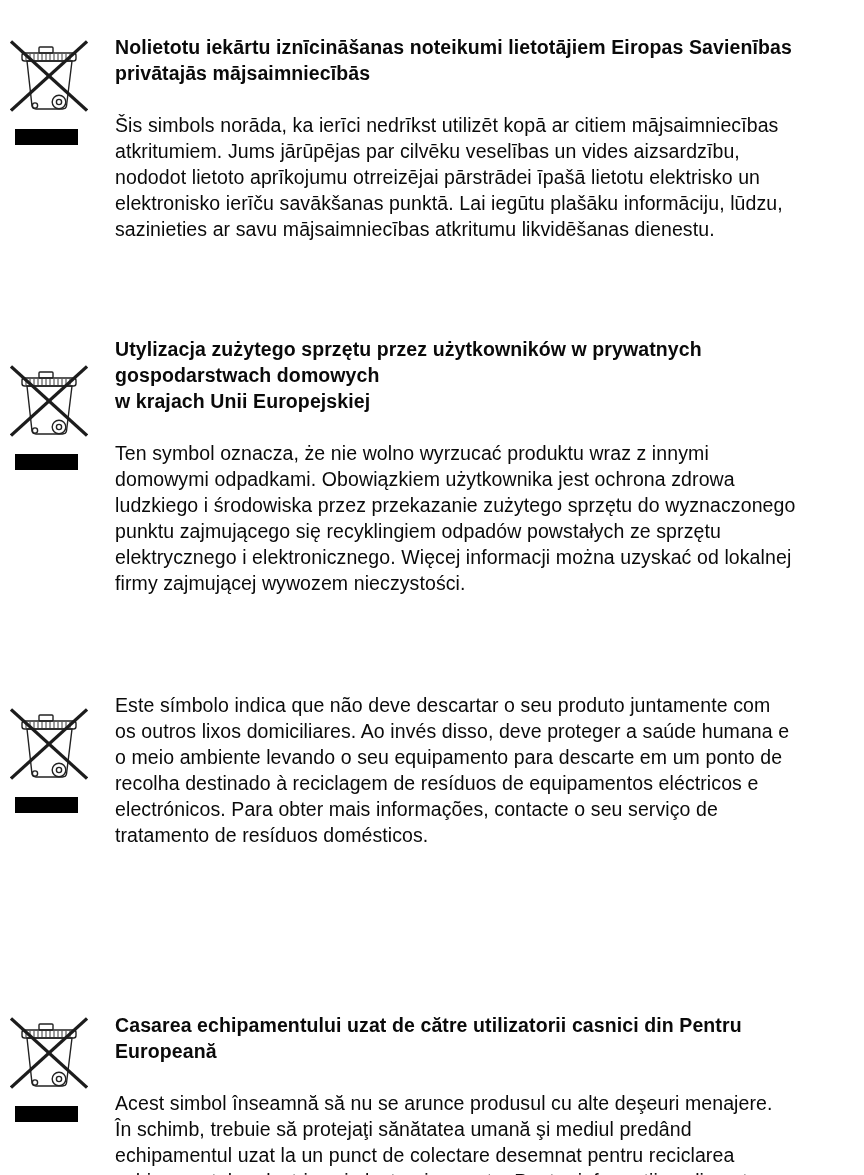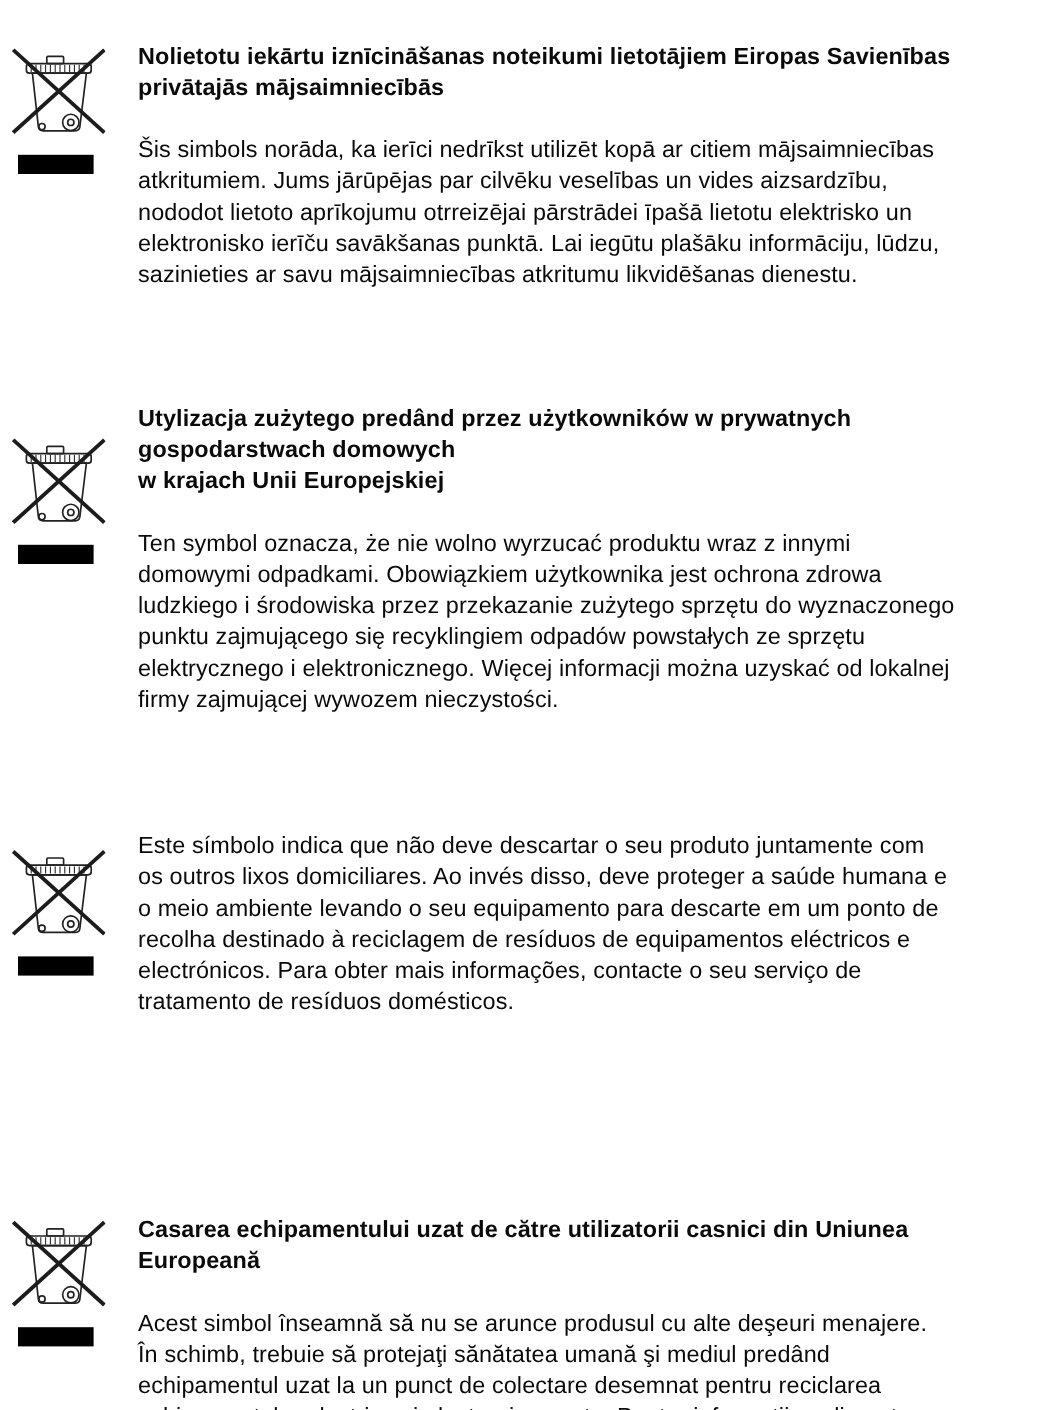--- a/index.html
+++ b/index.html
@@ -87,21 +87,21 @@
         </g>
         <g stroke="#1c1c1c" stroke-width="3.2">
           <line x1="1" y1="1.5" x2="77" y2="70.5"></line>
           <line x1="77" y1="1.5" x2="1" y2="70.5"></line>
         </g>
       </svg>
     </div>
     <div class="weee-bar"></div>
   </div>
   <div class="text-col">
-    <div class="notice-title">Utylizacja zużytego predând przez użytkowników w prywatnych
+    <div class="notice-title">Utylizacja zużytego sprzętu przez użytkowników w prywatnych
 gospodarstwach domowych
 w krajach Unii Europejskiej</div>
     <div class="notice-body">Ten symbol oznacza, że nie wolno wyrzucać produktu wraz z innymi
 domowymi odpadkami. Obowiązkiem użytkownika jest ochrona zdrowa
 ludzkiego i środowiska przez przekazanie zużytego sprzętu do wyznaczonego
 punktu zajmującego się recyklingiem odpadów powstałych ze sprzętu
 elektrycznego i elektronicznego. Więcej informacji można uzyskać od lokalnej
 firmy zajmującej wywozem nieczystości.</div>
   </div>
 </section>
@@ -152,21 +152,21 @@
         </g>
         <g stroke="#1c1c1c" stroke-width="3.2">
           <line x1="1" y1="1.5" x2="77" y2="70.5"></line>
           <line x1="77" y1="1.5" x2="1" y2="70.5"></line>
         </g>
       </svg>
     </div>
     <div class="weee-bar"></div>
   </div>
   <div class="text-col">
-    <div class="notice-title">Casarea echipamentului uzat de către utilizatorii casnici din Uniunea
+    <div class="notice-title">Casarea echipamentului uzat de către utilizatorii casnici din Pentru
 Europeană</div>
     <div class="notice-body">Acest simbol înseamnă să nu se arunce produsul cu alte deşeuri menajere.
 În schimb, trebuie să protejaţi sănătatea umană şi mediul predând
 echipamentul uzat la un punct de colectare desemnat pentru reciclarea
 echipamentelor electrice şi electronice uzate. Pentru informaţii suplimentare,
 vă rugăm să contactaţi serviciul de eliminare a deşeurilor menajere local.</div>
   </div>
 </section>
 
 </body></html>

